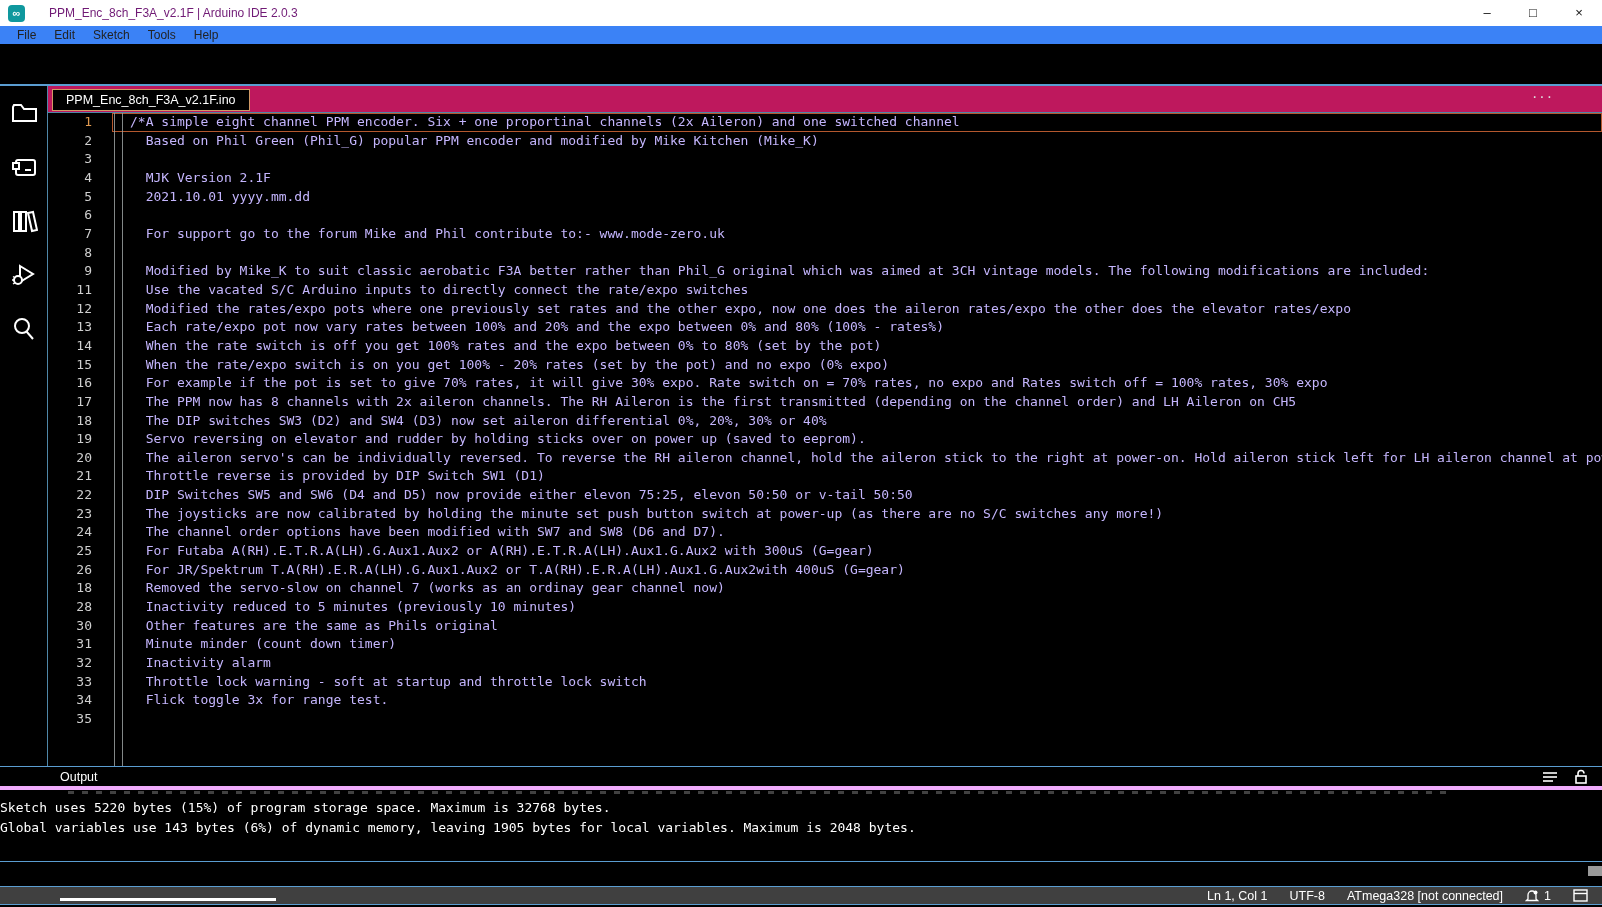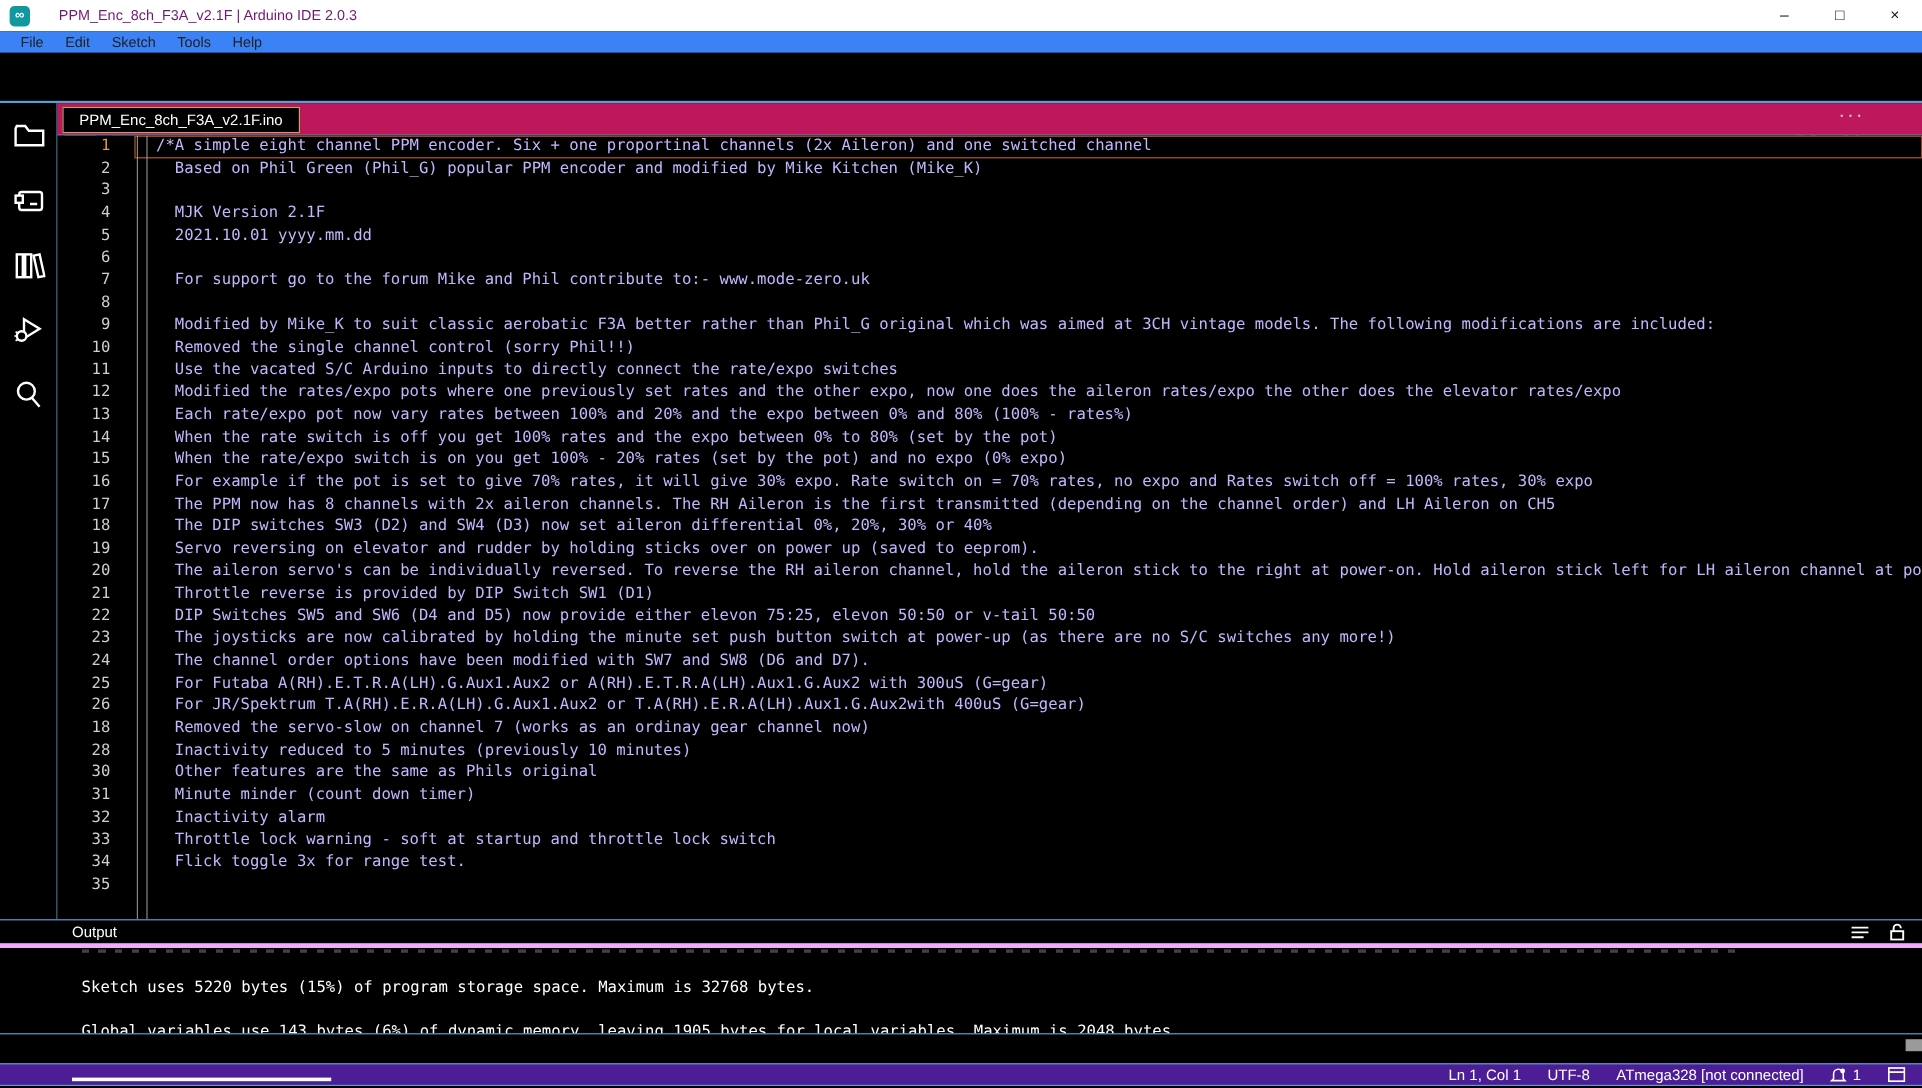--- a/index.html
+++ b/index.html
@@ -71,30 +71,30 @@
   .output-title { margin-left:60px; color:#fff; font-size:12.5px; }
   .output-icons { margin-left:auto; margin-right:14px; display:flex; gap:16px;
                   align-items:center; }
   .output-content { position:absolute; left:0; top:791px; width:1602px; height:71px;
                     background:#000; border-bottom:1px solid #5b9dd1;
                     font-family:"DejaVu Sans Mono", monospace; font-size:13px;
                     color:#fff; overflow:hidden; }
   .clipped-line { position:absolute; left:68px; top:0; width:1380px; height:3px;
                   opacity:.3;
                   background:repeating-linear-gradient(90deg,#d8d8d8 0 6px,transparent 6px 14px); }
-  .out-line { padding-left:68px; line-height:20px; white-space:pre;margin-top:16px; }
+  .out-line { line-height:20px; white-space:pre; }
   .out-lines { padding-top:7px; }
 
   
   .bottom-strip { position:absolute; left:0; top:863px; width:1602px; height:23px;
                   background:#000; }
   .scroll-fragment { position:absolute; left:1588px; top:866px; width:14px;
                      height:10px; background:#9a9a9a; }
   .statusbar { position:absolute; left:0; top:886px; width:1602px; height:19px;
-               background:#4c1d95; border-top:1px solid #5b9dd1;
+               background:#404040; border-top:1px solid #5b9dd1;
                border-bottom:1px solid #5b9dd1; display:flex; align-items:center;
                justify-content:flex-end; gap:22px; padding-right:14px;
                color:#fff; font-size:12.5px; }
   .hscroll-thumb { position:absolute; left:60px; top:898px; width:216px; height:3px;
                    background:#fff; z-index:5; }
   .status-item { display:flex; align-items:center; gap:5px; }
   svg.icon { display:block; }
 </style>
 </head>
 <body>
@@ -247,24 +247,20 @@
       <div class="code-row">
         <span class="ln">8</span>
         <span class="codearea"></span>
       </div>
 
       <div class="code-row">
         <span class="ln">9</span>
         <span class="codearea">  Modified by Mike_K to suit classic aerobatic F3A better rather than Phil_G original which was aimed at 3CH vintage models. The following modifications are included:</span>
       </div>
 
-      <div class="code-row">
-        <span class="ln">10</span>
-        <span class="codearea">  Removed the single channel control (sorry Phil!!)</span>
-      </div>
 
       <div class="code-row">
         <span class="ln">11</span>
         <span class="codearea">  Use the vacated S/C Arduino inputs to directly connect the rate/expo switches</span>
       </div>
 
       <div class="code-row">
         <span class="ln">12</span>
         <span class="codearea">  Modified the rates/expo pots where one previously set rates and the other expo, now one does the aileron rates/expo the other does the elevator rates/expo</span>
       </div>

